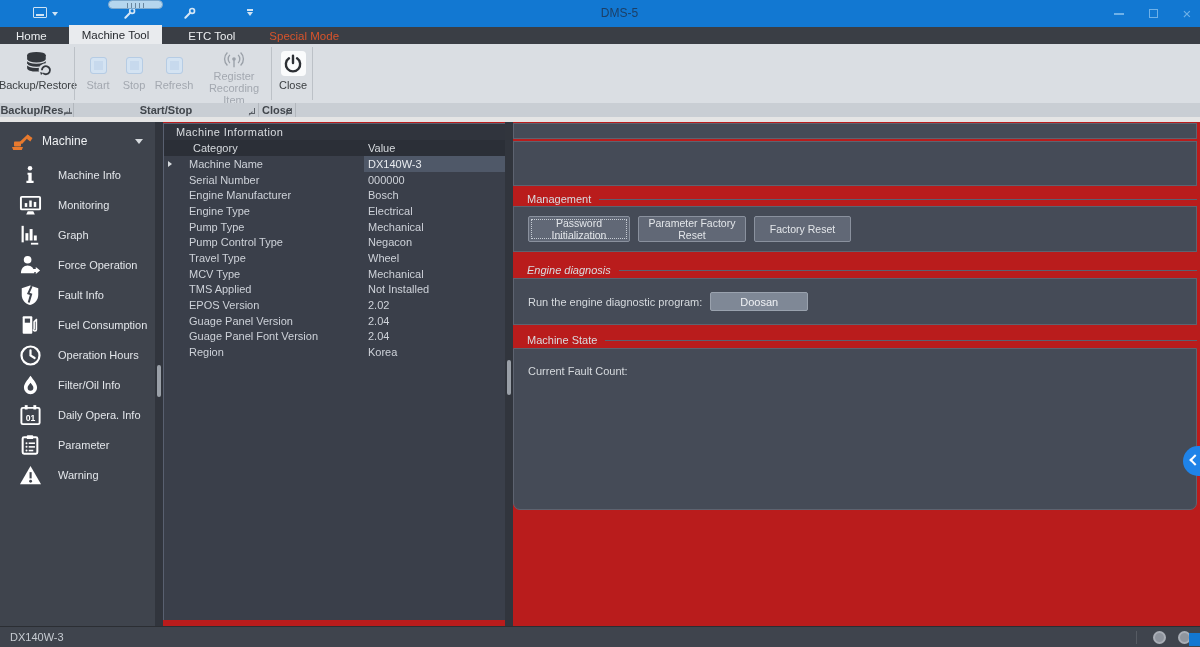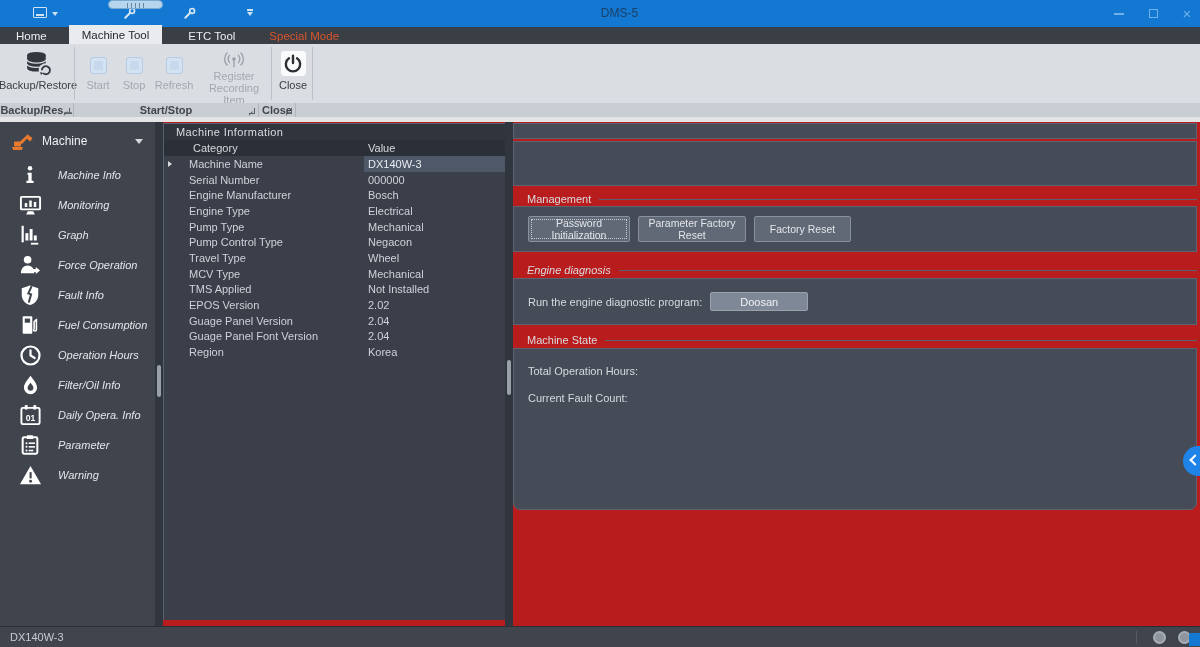--- a/index.html
+++ b/index.html
@@ -74,21 +74,21 @@
           border-top:5px solid #e5e5e5; }
 
   
   .sidebar { position:absolute; left:0; top:0; bottom:0; width:155px; background:#3f444d; }
   .side-header { display:flex; align-items:center; height:38px; padding:0 10px; color:#f0f2f4; font-size:12px; }
   .side-header .hlabel { margin-left:6px; flex:1; }
   .chev-down { width:0; height:0; border-left:4.5px solid transparent; border-right:4.5px solid transparent;
                border-top:5px solid #d6dade; margin-right:2px; }
   .side-item { display:flex; align-items:center; min-height:30px; padding-left:18px; cursor:default; }
   .side-icon { width:24px; height:24px; display:flex; align-items:center; justify-content:center; flex:none; }
-  .side-label { margin-left:16px; width:92px; color:#e3e6ea; line-height:13px;font-style:italic; }
+  .side-label { margin-left:16px; width:92px; color:#e3e6ea; line-height:13px; }
 
   
   .vscroll { position:absolute; top:0; bottom:0; width:8px; background:#31353d; }
   .vscroll .thumb { position:absolute; left:2px; width:4px; background:#9aa0a8; border-radius:2px; }
   .scroll1 { left:155px; } .scroll1 .thumb { top:243px; height:32px; }
   .scroll2 { left:505px; } .scroll2 .thumb { top:238px; height:35px; }
 
   
   .midpanel { position:absolute; left:163px; width:342px; top:1px; bottom:6px; background:#3a3f4a;
               border-left:1px solid #596070; }
@@ -512,21 +512,20 @@
       <div class="rbox engine-box">
         <span class="engine-label">Run the engine diagnostic program:</span>
         <button class="doosan-btn">Doosan</button>
       </div>
 
       <div class="sec-header hdr-mstate">
         <span class="sec-title">Machine State</span>
         <span class="sec-line"></span>
       </div>
       <div class="rbox mstate-box">
-        <div class="mstate-field">Total Operation Hours:</div>
         <div class="mstate-field">Current Fault Count:</div>
       </div>
     </div>
   </div>
 
   <div class="edge-chevron">
     <span class="ch"></span>
   </div>
 
   <div class="statusbar">

